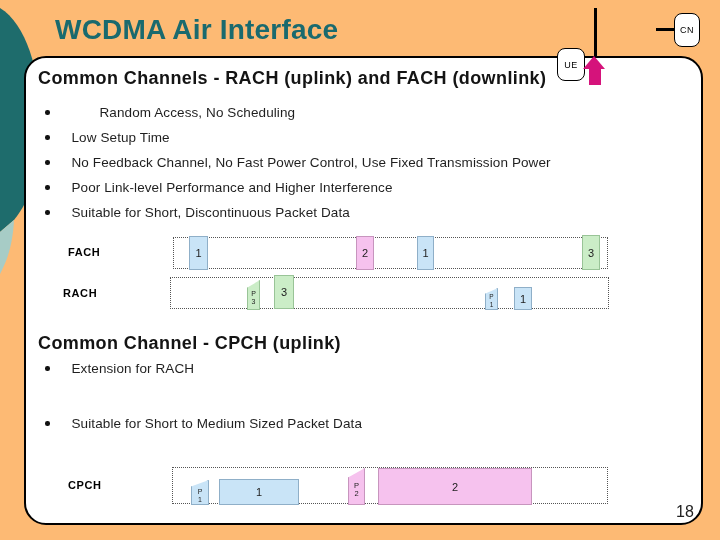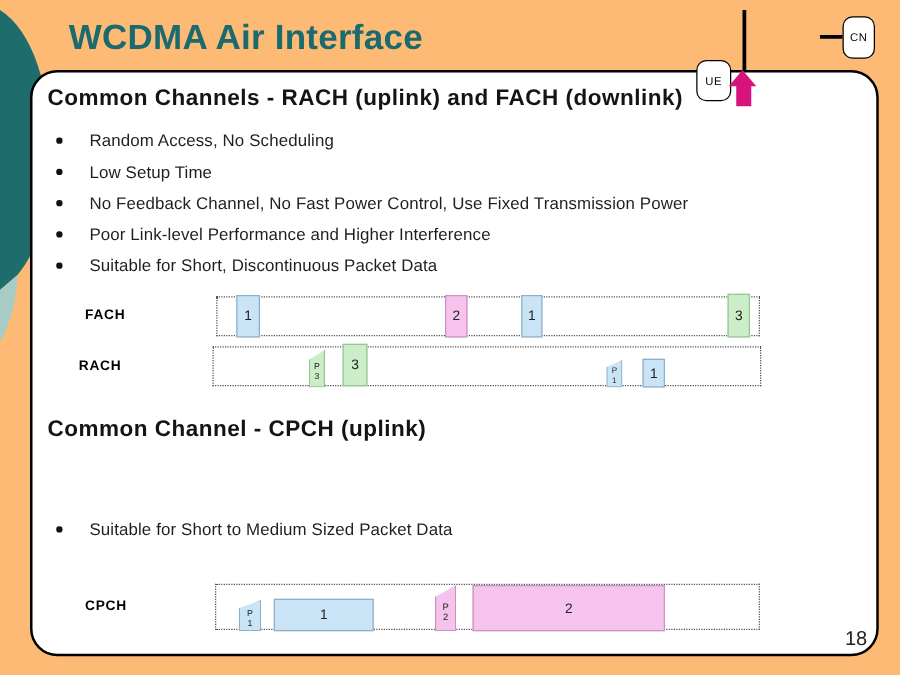--- a/index.html
+++ b/index.html
@@ -32,21 +32,21 @@
   .content-box { position:absolute; left:24px; top:56px; width:679px; height:469px;
                  border:2.5px solid #000; border-radius:22px; background:#fff; z-index:1; }
 
   .section-heading { position:absolute; left:38px; font-size:18px; font-weight:bold;
                      color:#141414; letter-spacing:0.4px; z-index:2; white-space:nowrap; }
   .sh1 { top:68px; } .sh2 { top:333px; }
 
   .bullet { position:absolute; left:45px; display:flex; align-items:center; z-index:2; }
   .bullet .dot { width:4.5px; height:4.5px; border-radius:50%; background:#111; flex:0 0 auto; }
   .bullet .btxt { margin-left:22px; font-size:13.5px; color:#1f1f1f; letter-spacing:0.1px; white-space:nowrap; }
-  .s1b0{top:105px;} .s1b1{top:130px;} .s1b2{top:155px;} .s1b3{top:180px;} .s1b4{top:205px;}
+  .s1b0{top:105px;gap:28px;} .s1b1{top:130px;} .s1b2{top:155px;} .s1b3{top:180px;} .s1b4{top:205px;}
   .s2b0{top:361px;} .s2b1{top:386px;} .s2b2{top:411px;} .s2b3{top:416px;}
 
   .chan-label { position:absolute; font-size:11px; font-weight:bold; color:#000;
                 letter-spacing:0.6px; z-index:2; }
   .lbl-fach { left:68px; top:246px; }
   .lbl-rach { left:63px; top:287px; }
   .lbl-cpch { left:68px; top:479px; }
 
   .band { position:absolute; border:1px dotted #555; background:#fff; z-index:2; }
   .band-fach { left:173px; top:237px; width:435px; height:32px; }
@@ -143,20 +143,24 @@
     <div class="block c-green rb1">3</div>
     <div class="block c-blue pennant rb2">
       <span>P</span>
       <span>1</span>
     </div>
     <div class="block c-blue rb3">1</div>
   </div>
 
   <div class="section-heading sh2">Common Channel - CPCH (uplink)</div>
 
+  <div class="bullet s2b0">
+    <span class="dot"></span>
+    <span class="btxt">Extension for RACH</span>
+  </div>
   <div class="bullet s2b3">
     <span class="dot"></span>
     <span class="btxt">Suitable for Short to Medium Sized Packet Data</span>
   </div>
 
   <div class="chan-label lbl-cpch">CPCH</div>
   <div class="band band-cpch">
     <div class="block c-blue pennant cb0">
       <span>P</span>
       <span>1</span>

